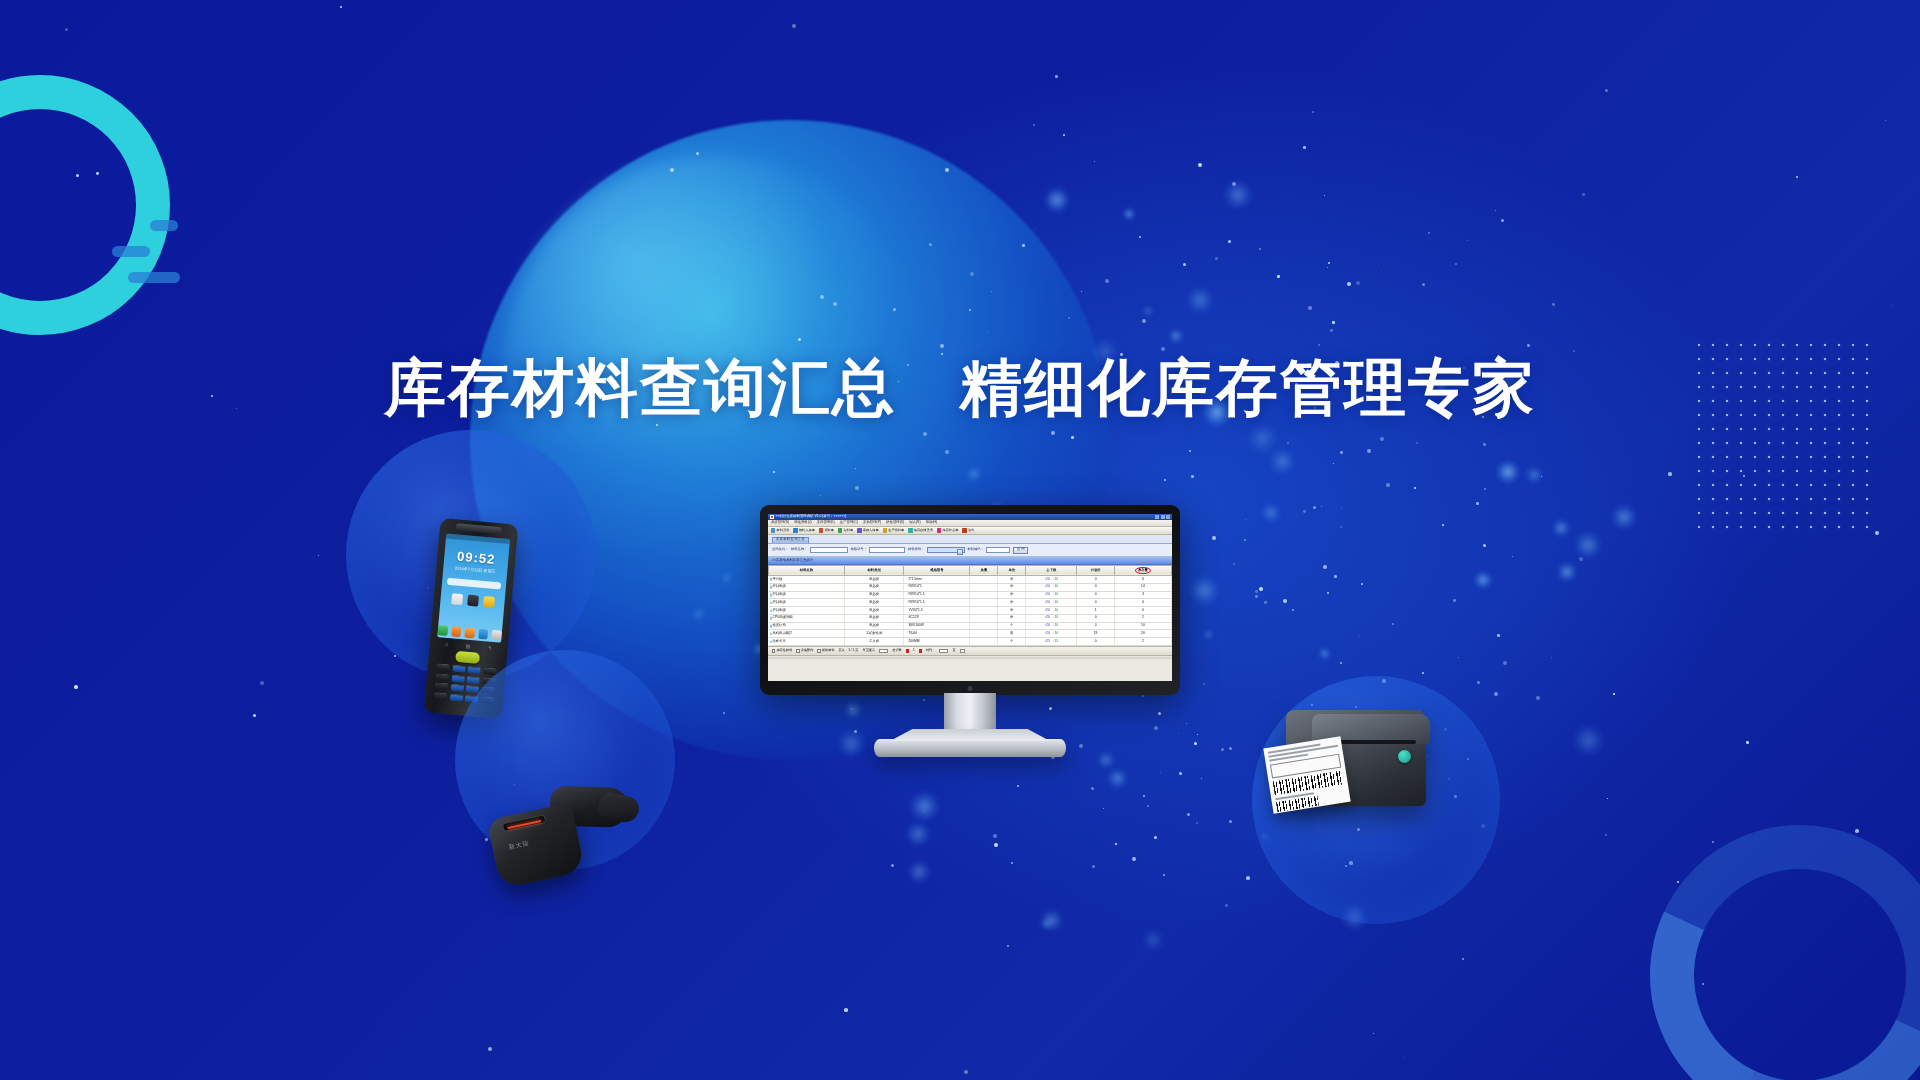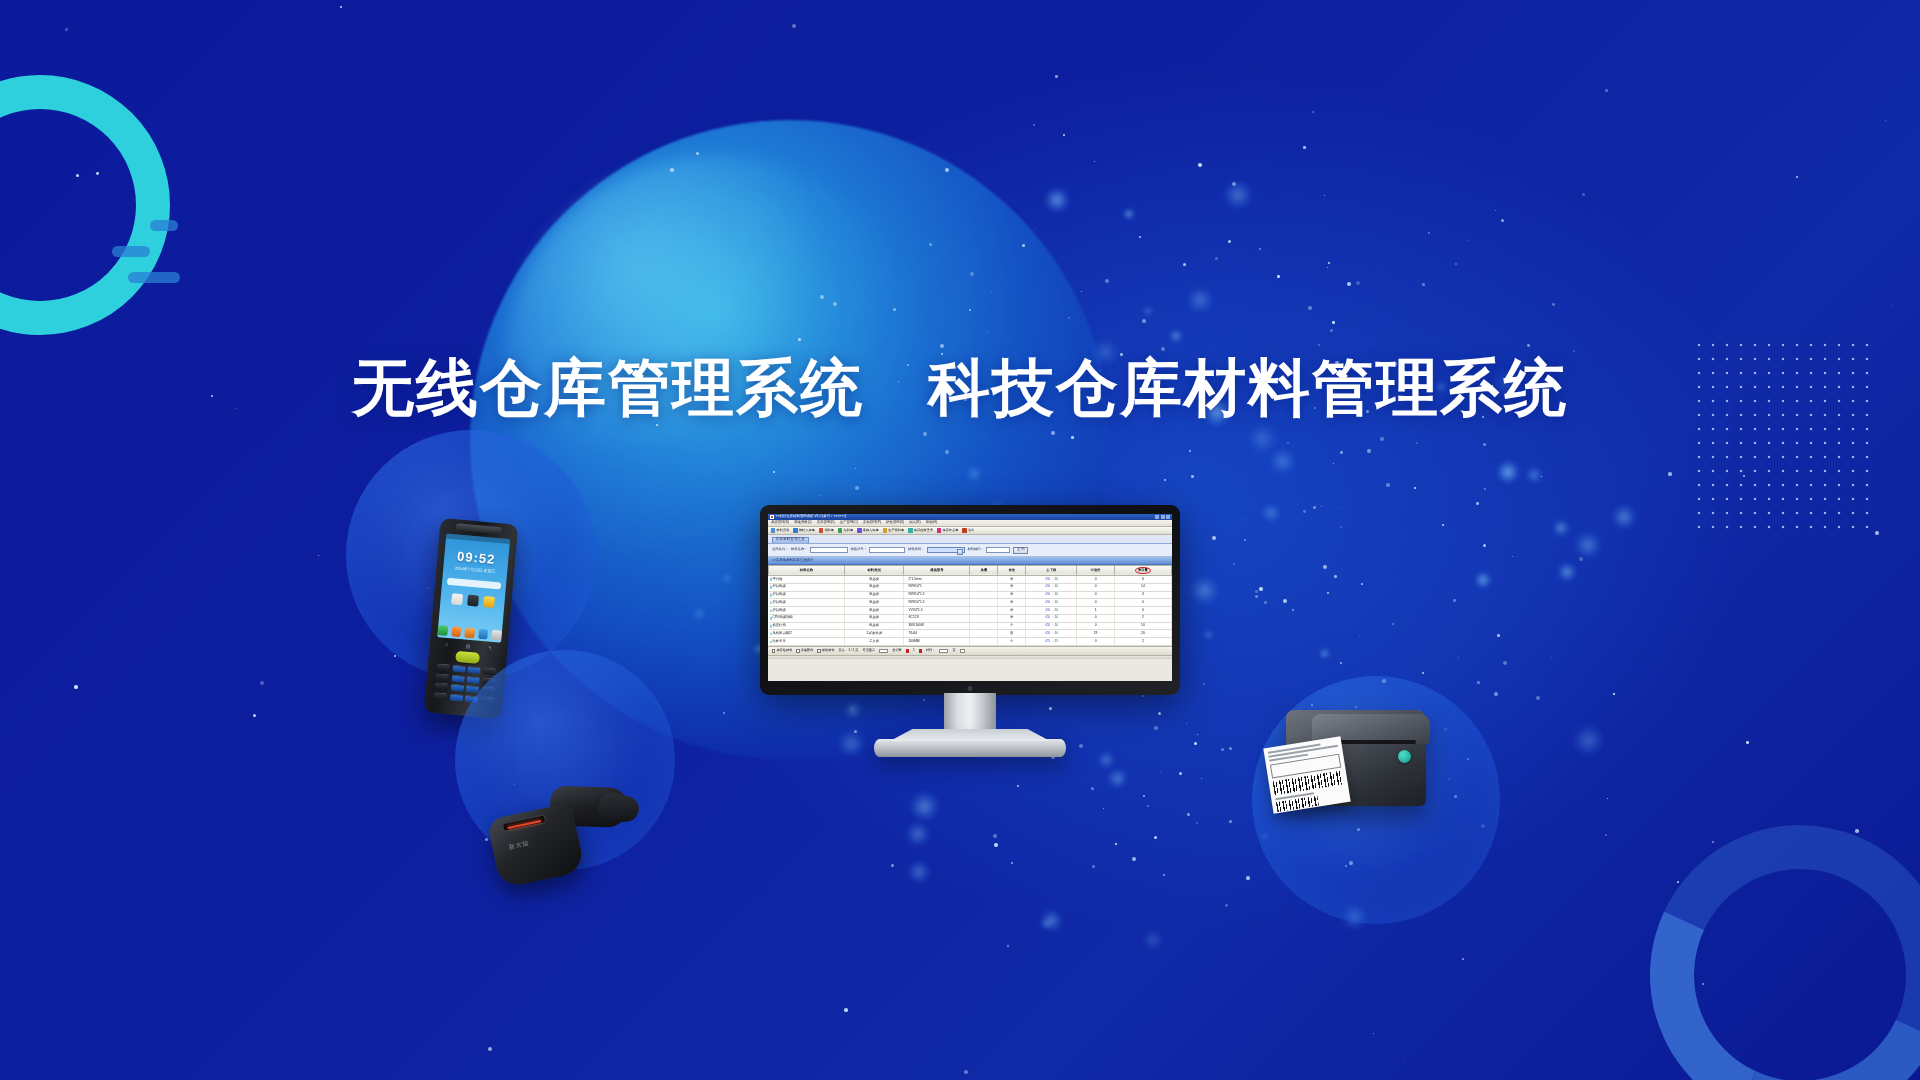--- a/index.html
+++ b/index.html
@@ -589,21 +589,21 @@
 <div>
   <div class="dash" style="left:112px;top:246px;width:38px;"></div>
   <div class="dash" style="left:150px;top:220px;width:28px;"></div>
   <div class="dash" style="left:128px;top:272px;width:52px;"></div>
 </div>
 
 <div class="ring-br"></div>
 <div class="ring-br-hl"></div>
 <div class="dotgrid"></div>
 
-<div class="headline">无线仓库管理系统　科技仓库材料管理系统</div>
+<div class="headline">库存材料查询汇总　精细化库存管理专家</div>
 
 <div class="monitor">
   <div class="bezel">
     <div class="screen">
 
       <div class="win-title">
         <span class="sq"></span>
         <span>××科技仓库材料管理系统 V1.0 [单号：××××××]</span>
         <span class="win-btns">
           <i></i>

